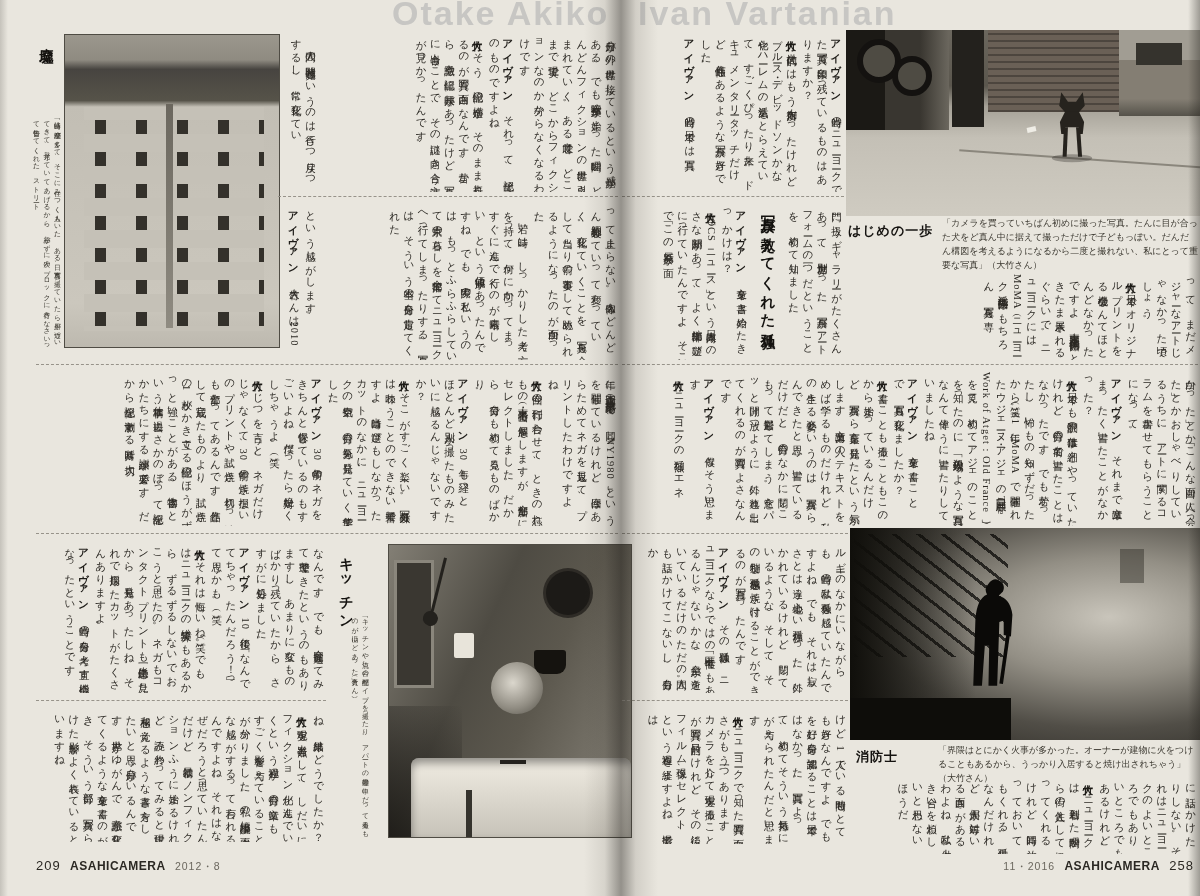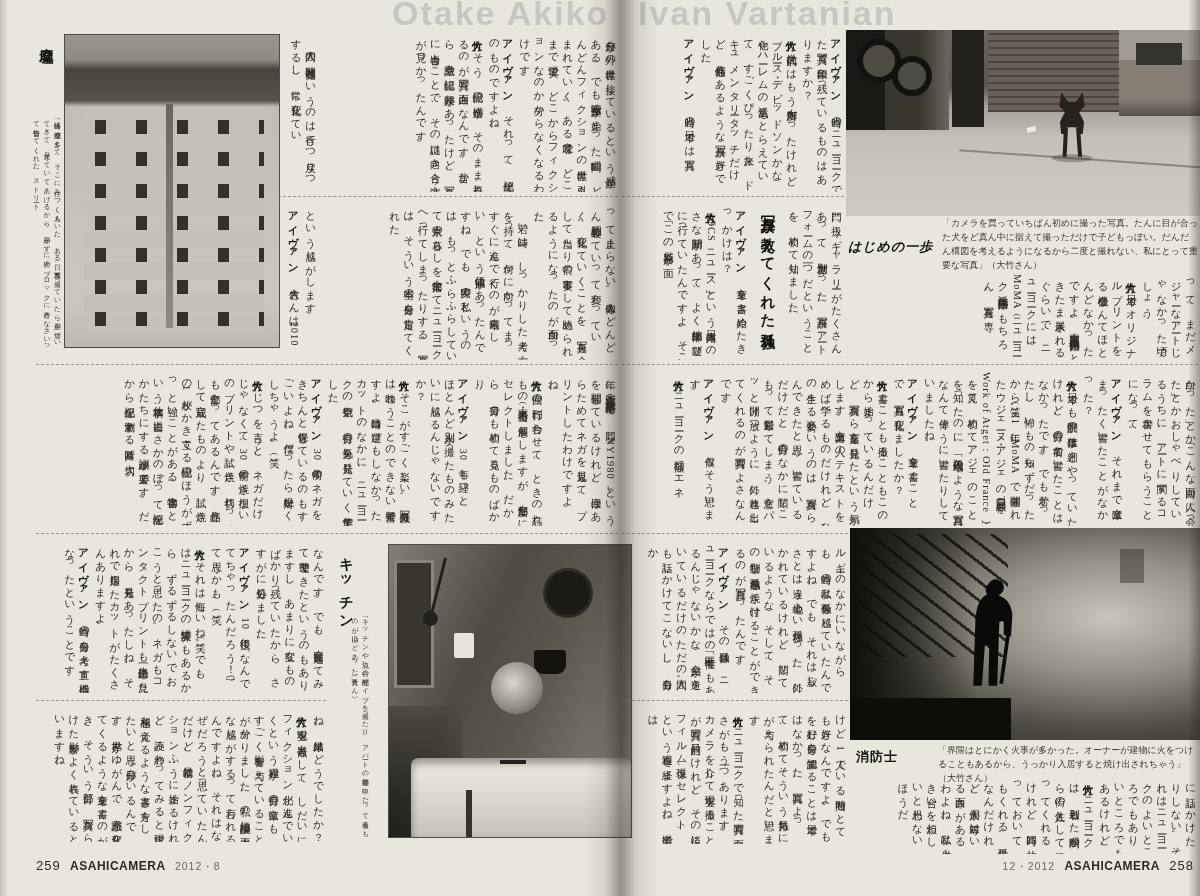--- a/index.html
+++ b/index.html
@@ -173,21 +173,21 @@
       <div class="mug"></div>
       <div class="potlid"></div>
       <div class="k-shadow"></div>
       <div class="k-sink"></div>
       <div class="k-faucet"></div>
       <div class="k-pipe"></div>
     </div>
   </div>
 
   <div class="footer" style="left:36px;top:858px;">
-    <span class="pgno">259</span>
+    <span class="pgno">209</span>
     <span class="mag">ASAHICAMERA</span>
     <span class="iss">2012・8</span>
   </div>
 
   <div class="vtext" style="left:622px;top:32px;width:222px;height:160px;">
       <p><b class="spk">アイヴァン　</b>当時のニューヨークで見た写真で印象に残っているものはありますか？</p>
       <p><b class="spk">大竹　</b>世代的にはもう大御所だったけれどブルース・デビッドソンかな。黒人文化やハーレムの活気をとらえていて、すごくぴったり来た。ドキュメンタリータッチだけど、作品性もあるような写真が好きでした。</p>
       <p><b class="spk">アイヴァン　</b>当時の日本では写真</p>
     </div>
 
@@ -204,21 +204,21 @@
       <div class="scrap"></div>
       <svg class="dog-svg" viewBox="0 0 44 64">
         <ellipse cx="22" cy="50" rx="15" ry="3" fill="rgba(30,28,24,.30)"></ellipse>
         <path fill="#26231e" d="M14 1 L19 8 L25 8 L30 1 L31.5 11 L27 16 L17 16 L12.5 11 Z"></path>
         <path fill="#26231e" d="M17 15 L27 15 L31 23 L30 32 L27.5 32 L27 27 L17 27 L16.5 32 L14 32 L13 23 Z"></path>
         <path fill="#26231e" d="M16 27 L19 27 L18 49 L15 49 Z"></path>
         <path fill="#26231e" d="M25 27 L28 27 L29.5 49 L26.5 49 Z"></path>
       </svg>
     </div>
   </div>
-  <div class="plabel-h" style="left:848px;top:238px;font-style:italic;">はじめの一歩</div>
+  <div class="plabel-h" style="left:848px;top:222px;">はじめの一歩</div>
   <div class="caph" style="left:942px;top:217px;width:256px;">「カメラを買っていちばん初めに撮った写真。たんに目が合った犬をど真ん中に据えて撮っただけで子どもっぽい。だんだん構図を考えるようになるから二度と撮れない、私にとって重要な写真」（大竹さん）</div>
 
   <div class="rule" style="left:622px;top:196px;width:222px;"></div>
   <div class="vtext" style="left:622px;top:204px;width:222px;height:156px;">
       <p>門に扱うギャラリーがたくさんあって、別世界だった。写真がアートフォームの一つだということを、初めて知りました。</p>
       <p class="vhead">写真が教えてくれた孤独</p>
       <p><b class="spk">アイヴァン　</b>文章を書き始めたきっかけは？</p>
       <p><b class="spk">大竹　</b>「OCSニュース」という日本人向けの小さな新聞があって、よく編集部に遊びに行っていたんですよ。そこで「この展覧会が面</p>
     </div>
   <div class="vtext" style="left:850px;top:274px;width:348px;height:86px;">
@@ -262,21 +262,21 @@
   <div class="vtext" style="left:622px;top:708px;width:226px;height:136px;">
       <p>けど、1人でいる時間もとても好きなんですよ。でも孤独を好む自分を認知することは日本ではなかった。写真によって、初めてそういう気持ちに場所が与えられたんだと思います。</p>
       <p><b class="spk">大竹　</b>ニューヨークで知った写真の面白さがもう一つあります。カメラを介して現実を撮ることが写真の目的だけれど、その後にフィルム現像、セレクト、暗室作業という過程を経ますよね。撮影では、</p>
     </div>
   <div class="vtext" style="left:850px;top:776px;width:348px;height:78px;">
       <p>に話しかけたりしない。それはニューヨークのよいところでもあり、悪いところでもあるけれど。</p>
       <p><b class="spk">大竹　</b>ニューヨークは、到着した瞬間から街の住人として扱ってくれるけれど、同時に放っておいてもくれる。孤独なんだけれど、個人が対等にいる面白さがあるわよね。私は人付き合いを煩わしいと思わないほうだ</p>
     </div>
 
   <div class="footer" style="left:990px;top:858px;width:204px;text-align:right;">
-    <span class="iss">12・2012</span>
+    <span class="iss">11・2016</span>
     <span class="mag">ASAHICAMERA</span>
     <span class="pgno">258</span>
   </div>
 
   <div class="gutter"></div>
   <div class="edge-r"></div>
   <div class="edge-l"></div>
 </div>
 
 </body></html>

